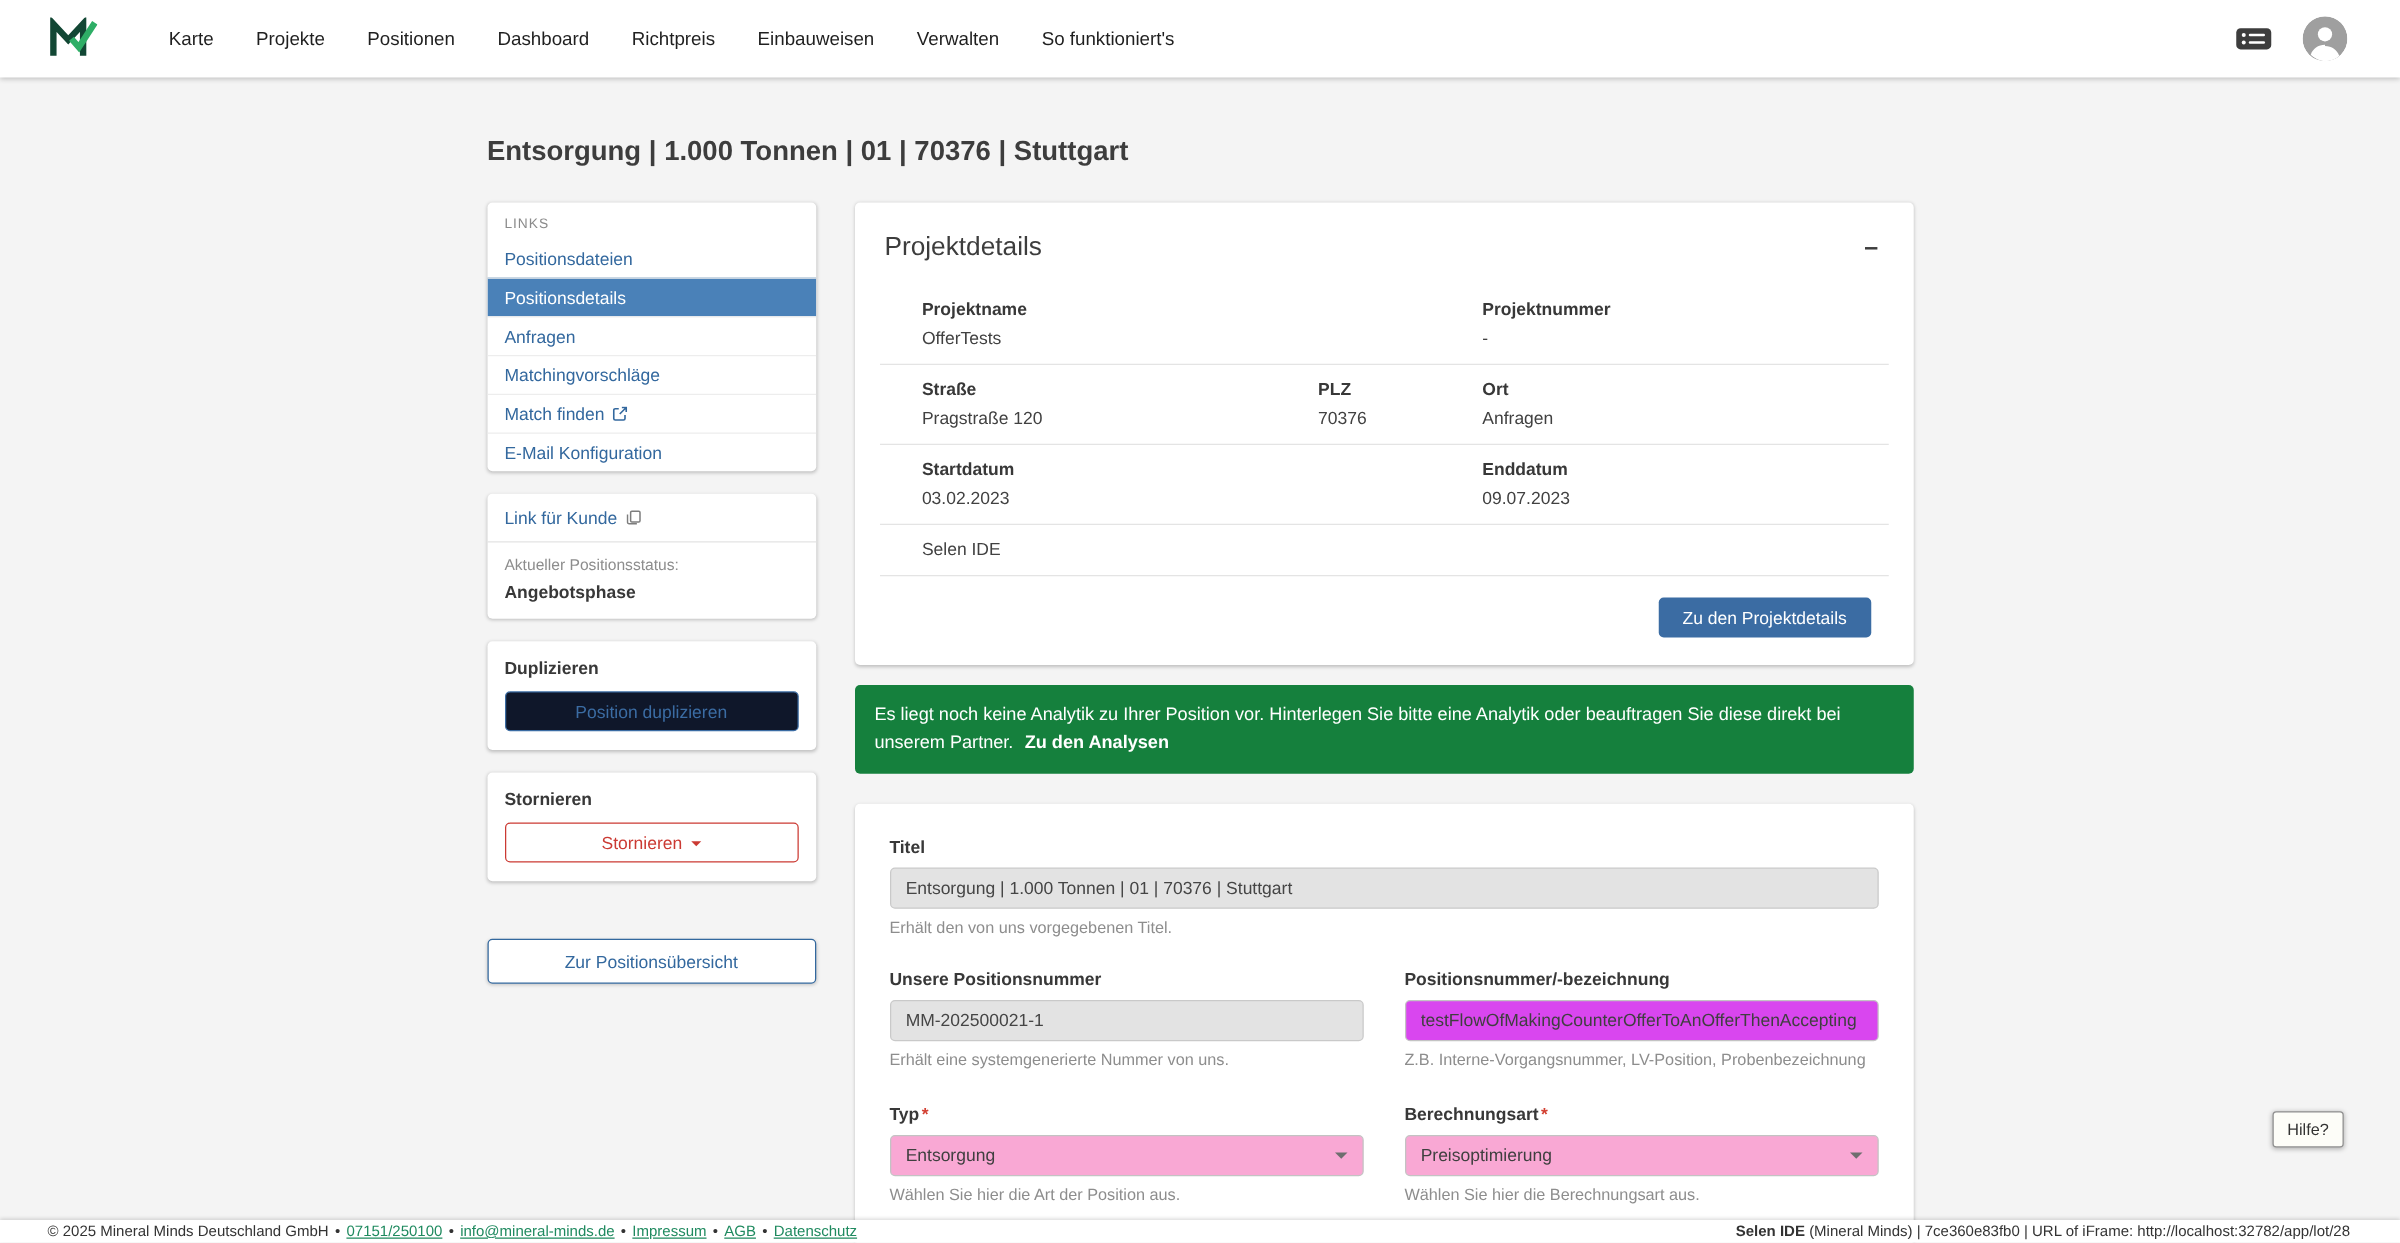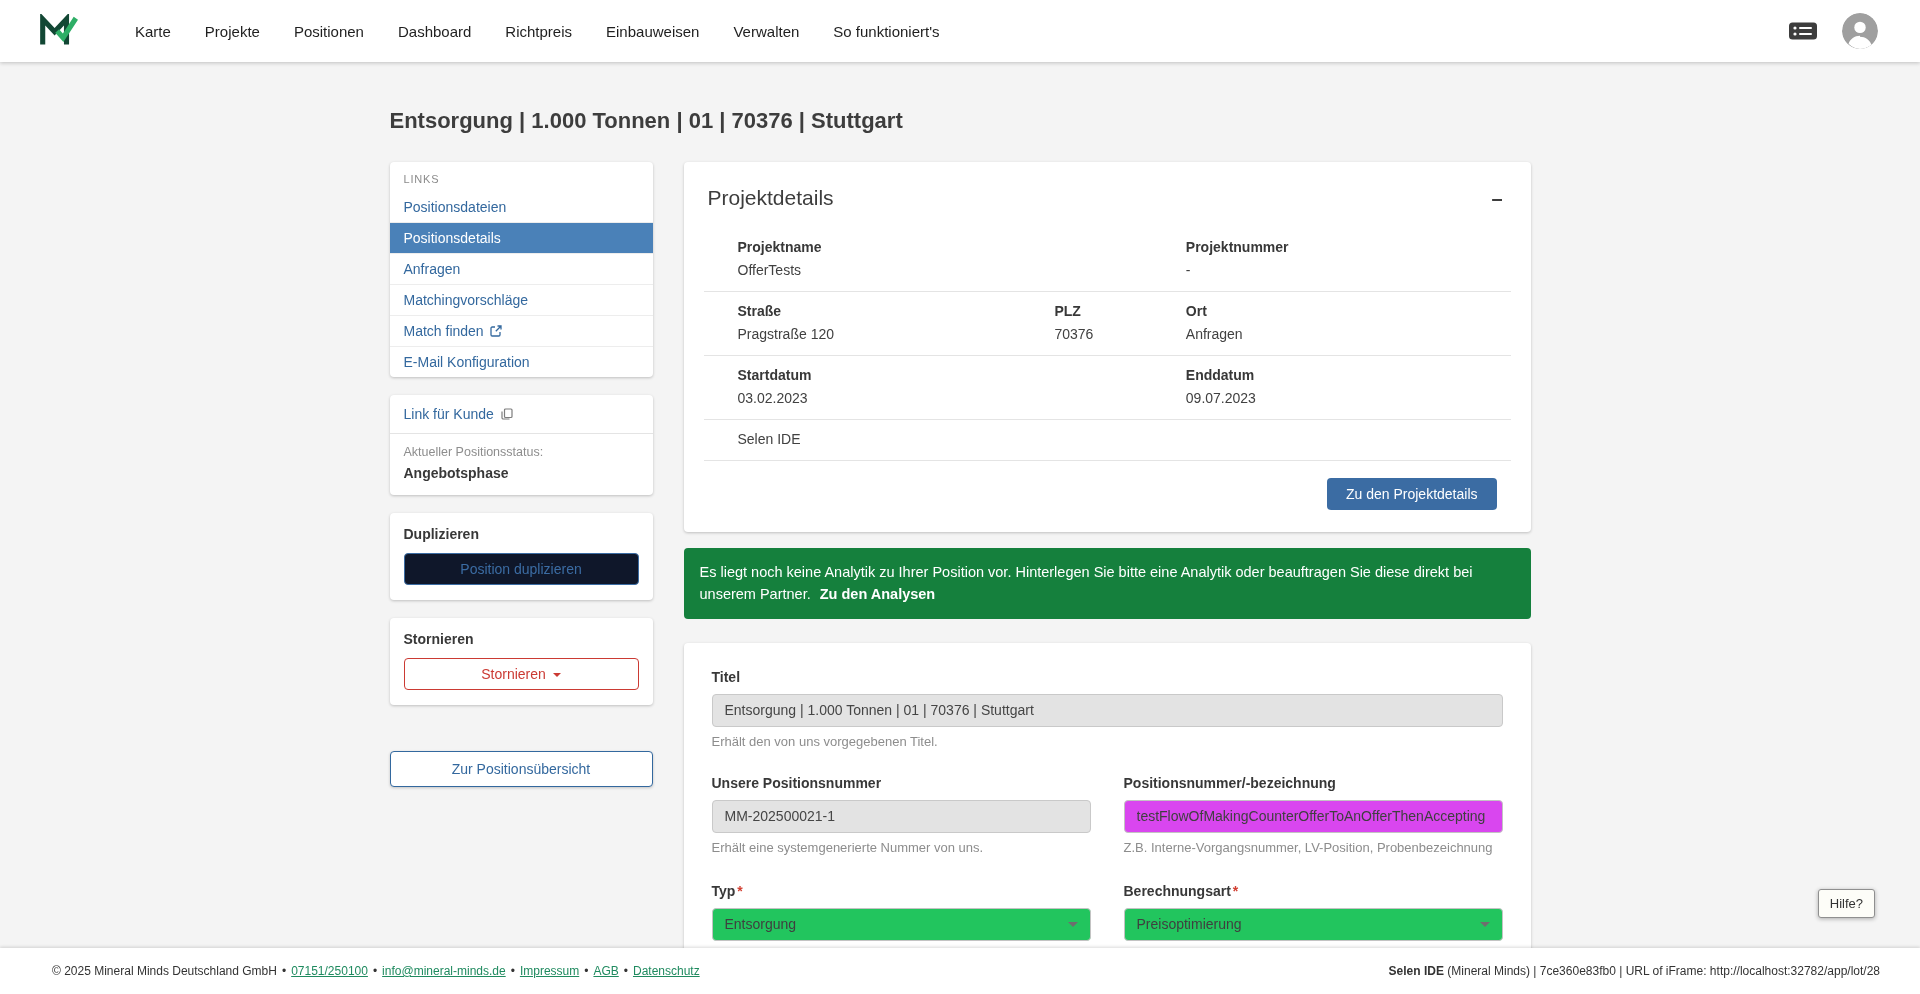--- a/index.html
+++ b/index.html
@@ -95,44 +95,44 @@
   .flabel { display:block; font-size:14px; font-weight:700; color:#383838; margin-bottom:9px; }
   .req { color:#d23f31; font-weight:700; margin-left:2px; }
   .tinput {
     width:100%; height:33px; border:1px solid #c3c3c3; border-radius:4px;
     padding:0 12px; font-size:14px; font-family:inherit; color:#3f3f3f; background:#d946ef;
   }
   .tinput[disabled] { background:#e3e3e3; border-color:#c9c9c9; color:#454545; }
   .helper { font-size:13px; color:#8d8d8d; margin-top:7px; }
   .form-grid { display:grid; grid-template-columns:1fr 1fr; column-gap:33px; row-gap:28px; margin-top:26px; }
   .select {
-    height:33px; border:1px solid #c3c3c3; border-radius:4px; background:#22c55e;
+    height:33px; border:1px solid #c3c3c3; border-radius:4px; background:#f9a8d4;
     padding:0 12px; display:flex; align-items:center; justify-content:space-between;
     font-size:14px; color:#3f3f3f; cursor:pointer;
   }
   .sel-caret {
     width:0; height:0;
     border-left:5px solid transparent; border-right:5px solid transparent;
     border-top:5px solid #6e6e6e;
   }
 
   
   .help-btn {
     position:fixed; right:45px; bottom:76px; z-index:40;
     background:#fdfdf8; border:1px solid #8f8f8f; border-radius:3px;
     padding:6px 11px; font-size:13px; font-family:inherit; color:#333;
     box-shadow:0 1px 4px rgba(0,0,0,.3); cursor:pointer;
   }
 
   
   .footer {
-    position:fixed; bottom:0; left:0; right:0; height:46px; background:#fff; z-index:35;
+    position:fixed; bottom:0; left:0; right:0; height:18px; background:#fff; z-index:35;
     box-shadow:0 -1px 3px rgba(0,0,0,.15);
     display:flex; align-items:center; justify-content:space-between;
-    padding:0 40px 0 52px; font-size:12px; color:#333;
+    padding:0 40px 0 38px; font-size:12px; color:#333;
   }
   .footer-left { display:flex; align-items:center; }
   .footer-left a { color:#1f8a5f; text-decoration:underline; cursor:pointer; }
   .sep { margin:0 5px; }
   .footer-right b { font-weight:700; }
 </style>
 </head>
 <body>
 
 <nav class="navbar">

